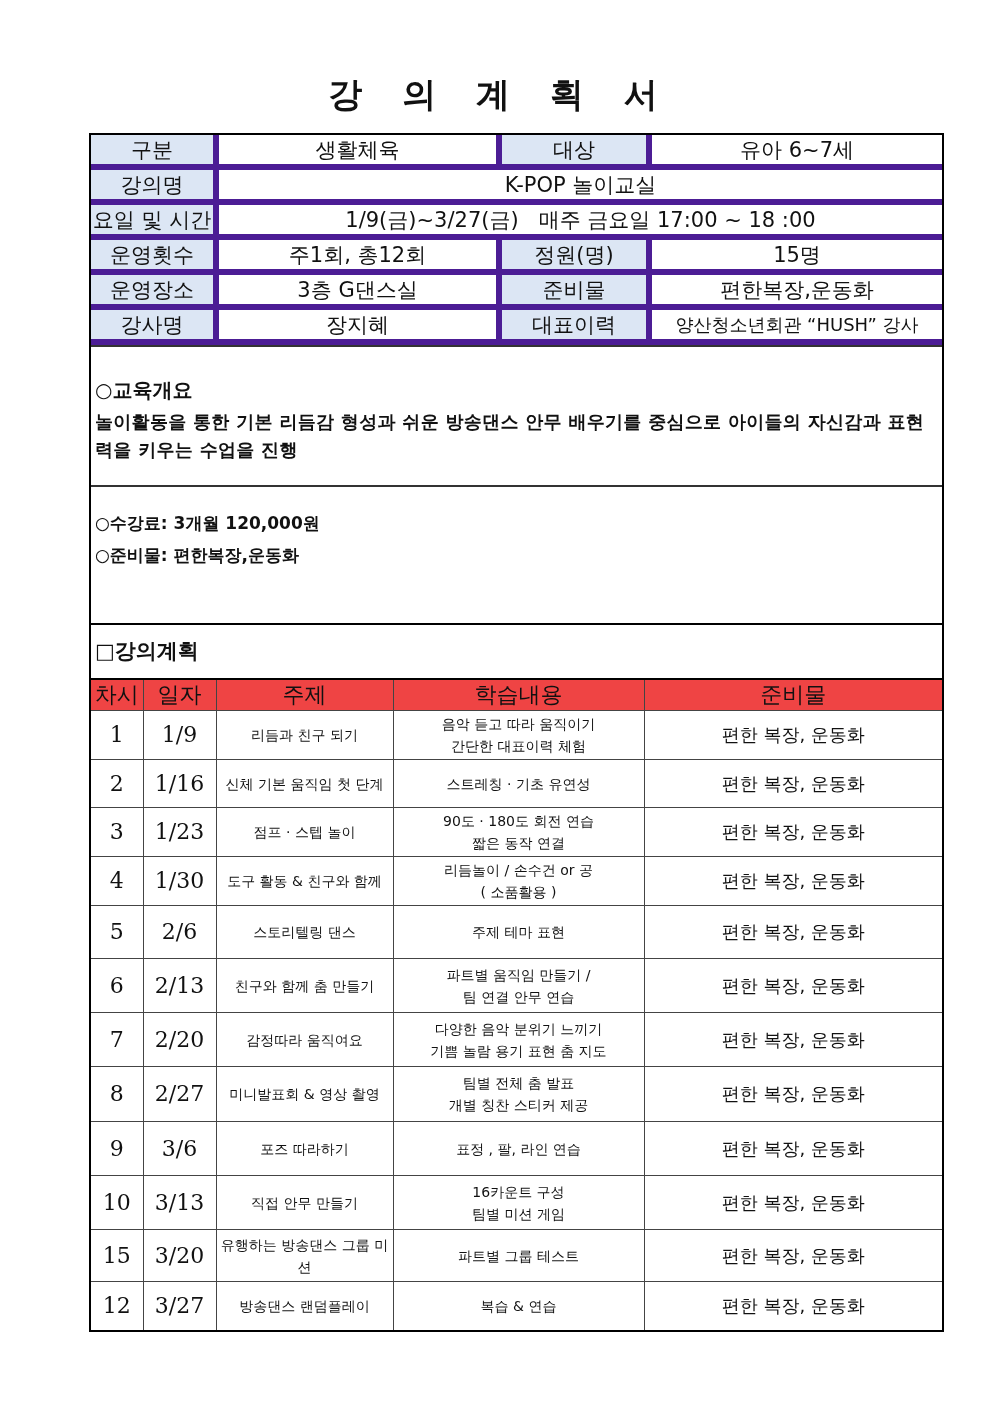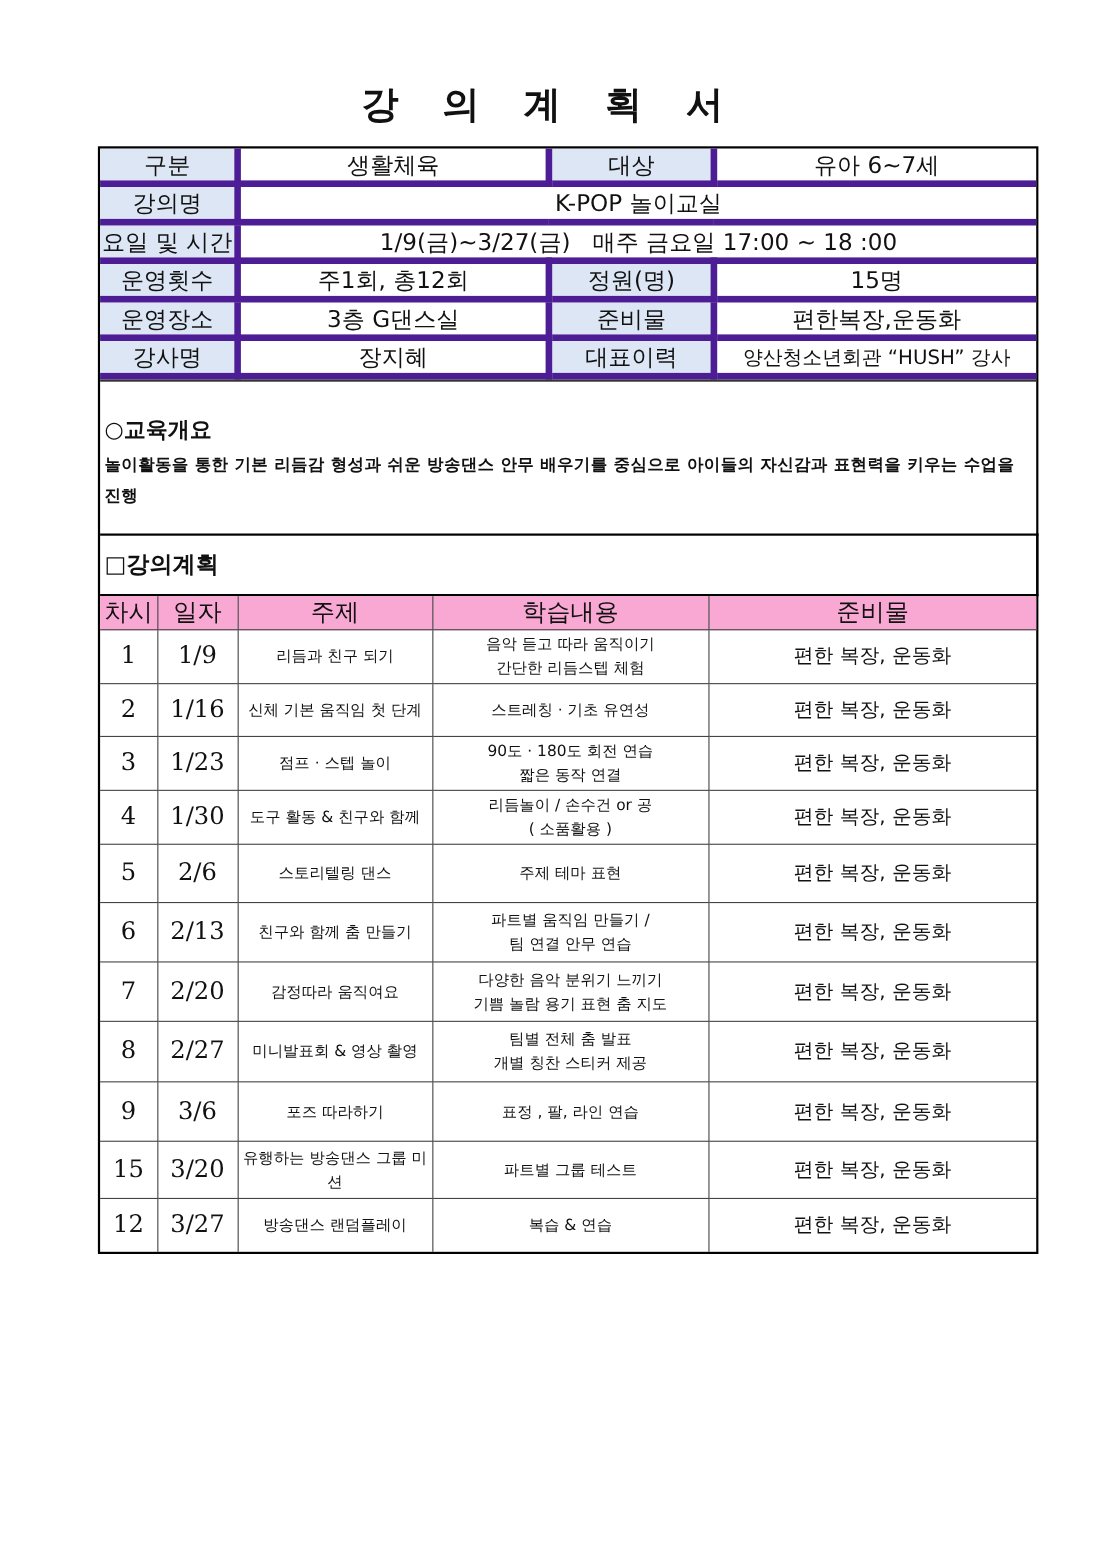--- a/index.html
+++ b/index.html
@@ -20,30 +20,30 @@
     .info td.hd { background: #dce6f4; }
     .info td.small { font-size: 18px; }
     .info tr:first-child td { border-top: none; }
     .info td:first-child { border-left: none; }
     .info td:last-child { border-right: none; }
     .section {
       border-top: 2px solid #333; box-sizing: border-box; position: relative;
     }
     .overview { height: 140px; padding: 30px 4px 16px 4px; }
     .overview .h { font-size: 20px; font-weight: bold; margin-bottom: 4px; }
-    .overview .p { font-size: 15px; font-weight: bold; line-height: 28px; letter-spacing: 0.3px; }
+    .overview .p { font-size: 18px; font-weight: bold; line-height: 28px; letter-spacing: 0.3px; }
     .fees { height: 138px; padding: 20px 4px 0 4px; }
     .fees div { font-size: 17px; font-weight: bold; line-height: 32px; }
     .plan-head {
       height: 57px; border-top: 2px solid #000; border-bottom: 2px solid #000;
       border-right: 2px solid #000; margin-right: -2px;
       box-sizing: border-box; padding: 12px 4px 0 4px; font-size: 21px; font-weight: bold;
     }
     .sched th {
-      background: #f9a8d4; font-weight: normal; font-size: 22px; height: 27px;
+      background: #ef4444; font-weight: normal; font-size: 22px; height: 27px;
       border: 1px solid #444; border-top: none; padding: 0;
     }
     .sched td {
       border: 1px solid #444; text-align: center; padding: 0; font-size: 14px;
       line-height: 22px;
     }
     .sched td.num, .sched td.date { font-size: 22px; font-family: "DejaVu Serif", serif; }
     .sched td.prep { font-size: 18px; }
     .sched th:first-child, .sched td:first-child { border-left: none; }
     .sched th:last-child, .sched td:last-child { border-right: none; }
@@ -96,20 +96,24 @@
       <td class="small">양산청소년회관 “HUSH” 강사</td>
     </tr>
   </tbody>
     </table>
 
   <div class="section overview">
     <div class="h">○교육개요</div>
     <div class="p">놀이활동을 통한 기본 리듬감 형성과 쉬운 방송댄스 안무 배우기를 중심으로 아이들의 자신감과 표현력을 키우는 수업을 진행</div>
   </div>
 
+  <div class="section fees">
+    <div>○수강료: 3개월 120,000원</div>
+    <div>○준비물: 편한복장,운동화</div>
+  </div>
 
   <div class="plan-head">□강의계획</div>
 
   <table class="sched">
     <colgroup>
         <col style="width:52px">
         <col style="width:73px">
         <col style="width:177px">
         <col style="width:251px">
         <col>
@@ -122,21 +126,21 @@
         <th>학습내용</th>
         <th>준비물</th>
       </tr>
     </thead>
     <tbody id="sched-body">
         <tr style="height: 49px;">
           <td class="num" style="white-space: pre-line;">1</td>
           <td class="date" style="white-space: pre-line;">1/9</td>
           <td class="topic" style="white-space: pre-line;">리듬과 친구 되기</td>
           <td class="content" style="white-space: pre-line;">음악 듣고 따라 움직이기
-간단한 리듬스텝 체험</td>
+간단한 대표이력 체험</td>
           <td class="prep" style="white-space: pre-line;">편한 복장, 운동화</td>
         </tr>
         <tr style="height: 48px;">
           <td class="num" style="white-space: pre-line;">2</td>
           <td class="date" style="white-space: pre-line;">1/16</td>
           <td class="topic" style="white-space: pre-line;">신체 기본 움직임 첫 단계</td>
           <td class="content" style="white-space: pre-line;">스트레칭 · 기초 유연성</td>
           <td class="prep" style="white-space: pre-line;">편한 복장, 운동화</td>
         </tr>
         <tr style="height: 49px;">
@@ -186,20 +190,28 @@
 개별 칭찬 스티커 제공</td>
           <td class="prep" style="white-space: pre-line;">편한 복장, 운동화</td>
         </tr>
         <tr style="height: 54px;">
           <td class="num" style="white-space: pre-line;">9</td>
           <td class="date" style="white-space: pre-line;">3/6</td>
           <td class="topic" style="white-space: pre-line;">포즈 따라하기</td>
           <td class="content" style="white-space: pre-line;">표정 , 팔, 라인 연습</td>
           <td class="prep" style="white-space: pre-line;">편한 복장, 운동화</td>
         </tr>
+        <tr style="height: 54px;">
+          <td class="num" style="white-space: pre-line;">10</td>
+          <td class="date" style="white-space: pre-line;">3/13</td>
+          <td class="topic" style="white-space: pre-line;">직접 안무 만들기</td>
+          <td class="content" style="white-space: pre-line;">16카운트 구성
+팀별 미션 게임</td>
+          <td class="prep" style="white-space: pre-line;">편한 복장, 운동화</td>
+        </tr>
         <tr style="height: 52px;">
           <td class="num" style="white-space: pre-line;">15</td>
           <td class="date" style="white-space: pre-line;">3/20</td>
           <td class="topic" style="white-space: pre-line;">유행하는 방송댄스 그룹 미션</td>
           <td class="content" style="white-space: pre-line;">파트별 그룹 테스트</td>
           <td class="prep" style="white-space: pre-line;">편한 복장, 운동화</td>
         </tr>
         <tr style="height: 48px;">
           <td class="num" style="white-space: pre-line;">12</td>
           <td class="date" style="white-space: pre-line;">3/27</td>

